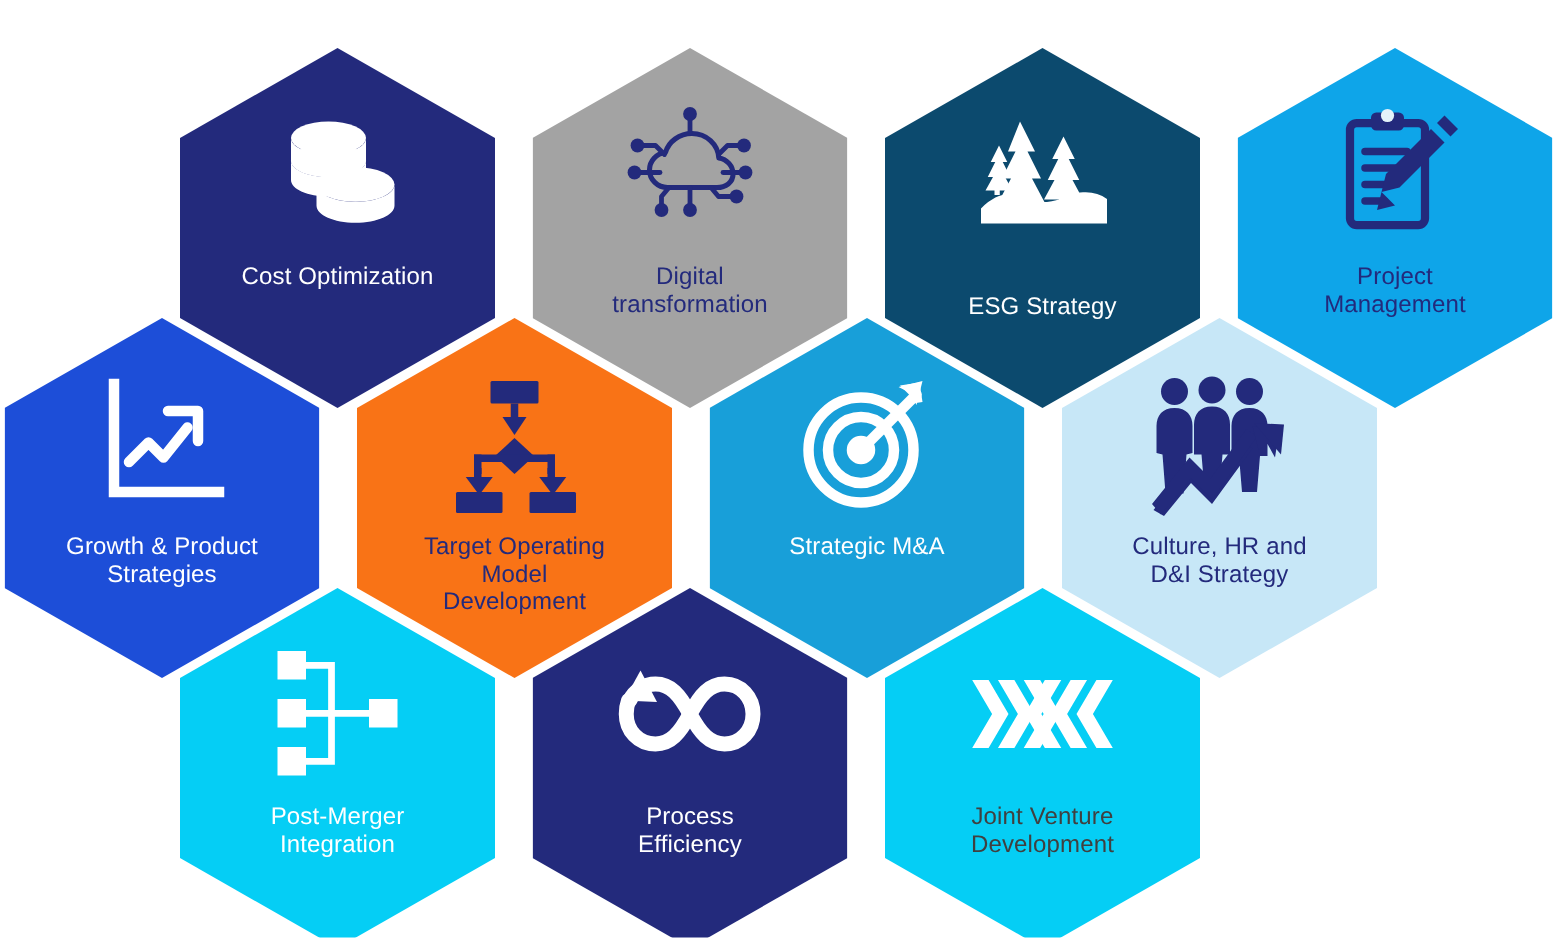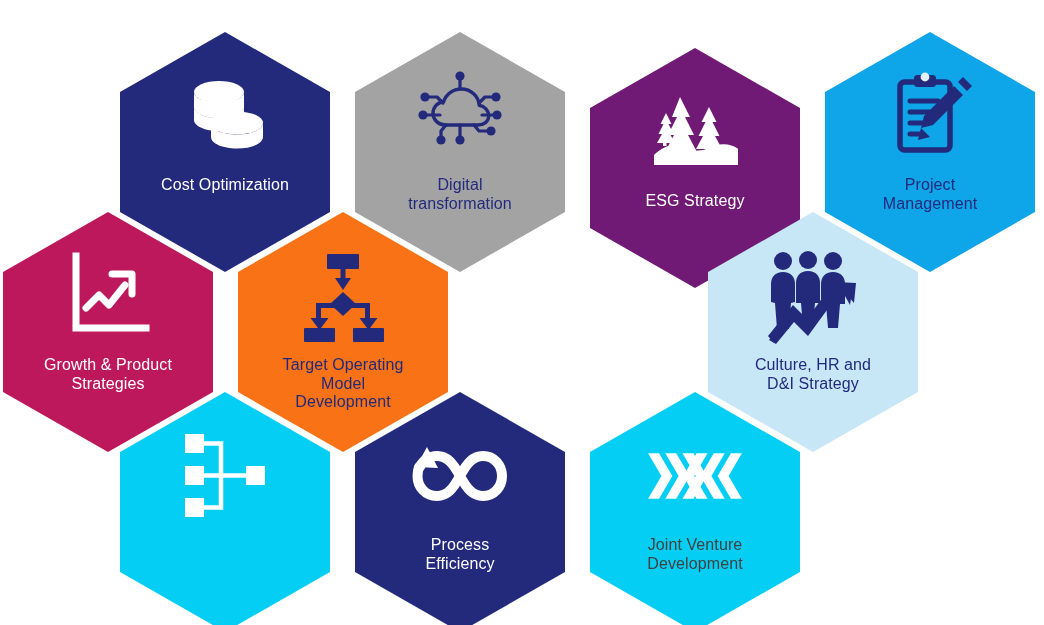--- a/index.html
+++ b/index.html
@@ -109,21 +109,21 @@
           <circle cx="11" cy="47" r="4.6"></circle>
             <circle cx="85" cy="47" r="4.6"></circle>
           <circle cx="29" cy="72" r="4.6"></circle>
             <circle cx="79" cy="63" r="4.6"></circle>
         </g>
       </svg>
       </div>
       <div class="hex-label" style="color: rgb(35, 42, 124);">Digital
 transformation</div>
     </div>
-    <div class="hex v-navy" style="left: 590px; top: 48px; background: #701a75;">
+    <div class="hex v-navy" style="left: 590px; top: 32px; background: #0c4a6e; gap: 20px;">
       <div class="hex-icon">
         <svg width="98" height="98" viewBox="0 0 98 98" fill="#FFFFFF">
         <path d="M34 14l10 20h-5l9 18h-6l9 17H19l9-17h-6l9-18h-5z"></path>
         <path d="M63 24l7.5 15h-4l7 14h-4.5l7 13H50l7-13h-4.5l7-14h-4z"></path>
         <path d="M20 30l5.5 11h-3l5 10h-3.5l5 9H11l5-9h-3.5l5-10h-3z"></path>
         <path d="M8 72c8-8 16-11 24-9 7 1.8 12 5 20 4.6 9-.5 14-5.2 22-6.2 7-.9 13 .6 18 4.3V82H8z"></path>
         <rect x="31" y="52" width="5" height="22"></rect>
         <rect x="60" y="57" width="4.5" height="18"></rect>
         <rect x="17" y="47" width="3.5" height="16"></rect>
       </svg>
@@ -145,21 +145,21 @@
         <g>
           <path d="M72 18l9 9-30 30-12 3 3-12z" fill="#232A7C"></path>
           <path d="M76 14l5-5 9 9-5 5z" fill="#232A7C"></path>
           <path d="M39 60l-3 12 12-3z" fill="#232A7C"></path>
         </g>
       </svg>
       </div>
       <div class="hex-label" style="color: rgb(35, 42, 124);">Project
 Management</div>
     </div>
-    <div class="hex v-blue" style="left: 3px; top: 212px; background: #be185d;">
+    <div class="hex v-blue" style="left: 3px; top: 212px; background: #1d4ed8;">
       <div class="hex-icon">
         <svg width="96" height="96" viewBox="0 0 96 96" fill="none" stroke="#FFFFFF">
         <path d="M16 8v72h70" stroke-width="7" stroke-linecap="square"></path>
         <path d="M26 60l13-13 10 10 16-20" stroke-width="7" stroke-linejoin="round" stroke-linecap="round"></path>
         <path d="M52 26h20v20" stroke-width="7" stroke-linecap="round" stroke-linejoin="round"></path>
       </svg>
       </div>
       <div class="hex-label" style="color: rgb(255, 255, 255);">Growth &amp; Product
 Strategies</div>
     </div>
@@ -178,20 +178,34 @@
         <path d="M15.5 70h18L24.5 82z"></path>
         <path d="M64.5 70h18L73.5 82z"></path>
         <rect x="9" y="80" width="31" height="14" rx="1"></rect>
         <rect x="58" y="80" width="31" height="14" rx="1"></rect>
       </svg>
       </div>
       <div class="hex-label" style="color: rgb(35, 42, 124);">Target Operating
 Model
 Development</div>
     </div>
+    <div class="hex v-blue" style="left: 473px; top: 212px; background: rgb(24, 159, 217);">
+      <div class="hex-icon">
+        <svg width="98" height="98" viewBox="0 0 98 98" fill="none" stroke="#FFFFFF">
+        <circle cx="45" cy="53" r="35" stroke-width="7"></circle>
+        <circle cx="45" cy="53" r="22" stroke-width="7"></circle>
+        <circle cx="45" cy="53" r="9.5" fill="#FFFFFF" stroke="none"></circle>
+        <path d="M45 53L82 16" stroke-width="7" stroke-linecap="round"></path>
+        <path d="M71 10l13-2-2 13-5.5-5.5z" fill="#FFFFFF" stroke="none"></path>
+        <path d="M84 8l2 13-13 2" fill="#FFFFFF" stroke="none"></path>
+        <path d="M70 11l16-4-4 16-4-8z" fill="#FFFFFF" stroke="none"></path>
+      </svg>
+      </div>
+      <div class="hex-label" style="color: rgb(255, 255, 255);">Strategic M&amp;A</div>
+    </div>
     <div class="hex v-light" style="left: 708px; top: 212px; background: rgb(199, 231, 247);">
       <div class="hex-icon">
         <svg width="100" height="96" viewBox="0 0 100 96" fill="#232A7C">
         <circle cx="20" cy="13" r="9"></circle>
         <path d="M20 24c-8 0-12 5-12 12v18l4 1 2 26h12l2-26 4-1V36c0-7-4-12-12-12z"></path>
         <circle cx="45" cy="12" r="9"></circle>
         <path d="M45 23c-8 0-12 5-12 12v20h5l2 24h10l2-24h5V35c0-7-4-12-12-12z"></path>
         <circle cx="70" cy="13" r="9"></circle>
         <path d="M70 24c-8 0-12 5-12 12v20h5l2 24h10l2-24h5V36c0-7-4-12-12-12z"></path>
         <path d="M6 92l24-30 14 14 22-30 6 5-27 37-14-14-18 22z"></path>
@@ -212,20 +226,22 @@
           <rect x="8" y="70" width="19" height="19"></rect>
           <rect x="69" y="38" width="19" height="19"></rect>
         </g>
         <g stroke="#FFFFFF" stroke-width="4.5" fill="none">
           <path d="M27 15.5h17v32"></path>
           <path d="M27 47.5h42"></path>
           <path d="M27 79.5h17v-32"></path>
         </g>
       </svg>
       </div>
+      <div class="hex-label" style="color: rgb(255, 255, 255);">Post-Merger
+Integration</div>
     </div>
     <div class="hex v-navy" style="left: 355px; top: 392px; background: rgb(35, 42, 124);">
       <div class="hex-icon">
         <svg width="100" height="78" viewBox="0 0 100 78" fill="none" stroke="#FFFFFF">
         <path d="M50 39c7-13 13-20 23-20 11 0 19 9 19 20s-8 20-19 20c-10 0-16-7-23-20z" stroke-width="10" stroke-linecap="round"></path>
         <path d="M50 39C43 26 37 19 27 19c-7.5 0-14 4.3-17.2 11" stroke-width="10" stroke-linecap="round"></path>
         <path d="M9 30c-1 2.8-1.5 5.8-1.5 9 0 11 8 20 19.5 20 10 0 16-7 23-20" stroke-width="10" stroke-linecap="round"></path>
         <path d="M17 10L6 30l22 1z" fill="#FFFFFF" stroke="none"></path>
       </svg>
       </div>

